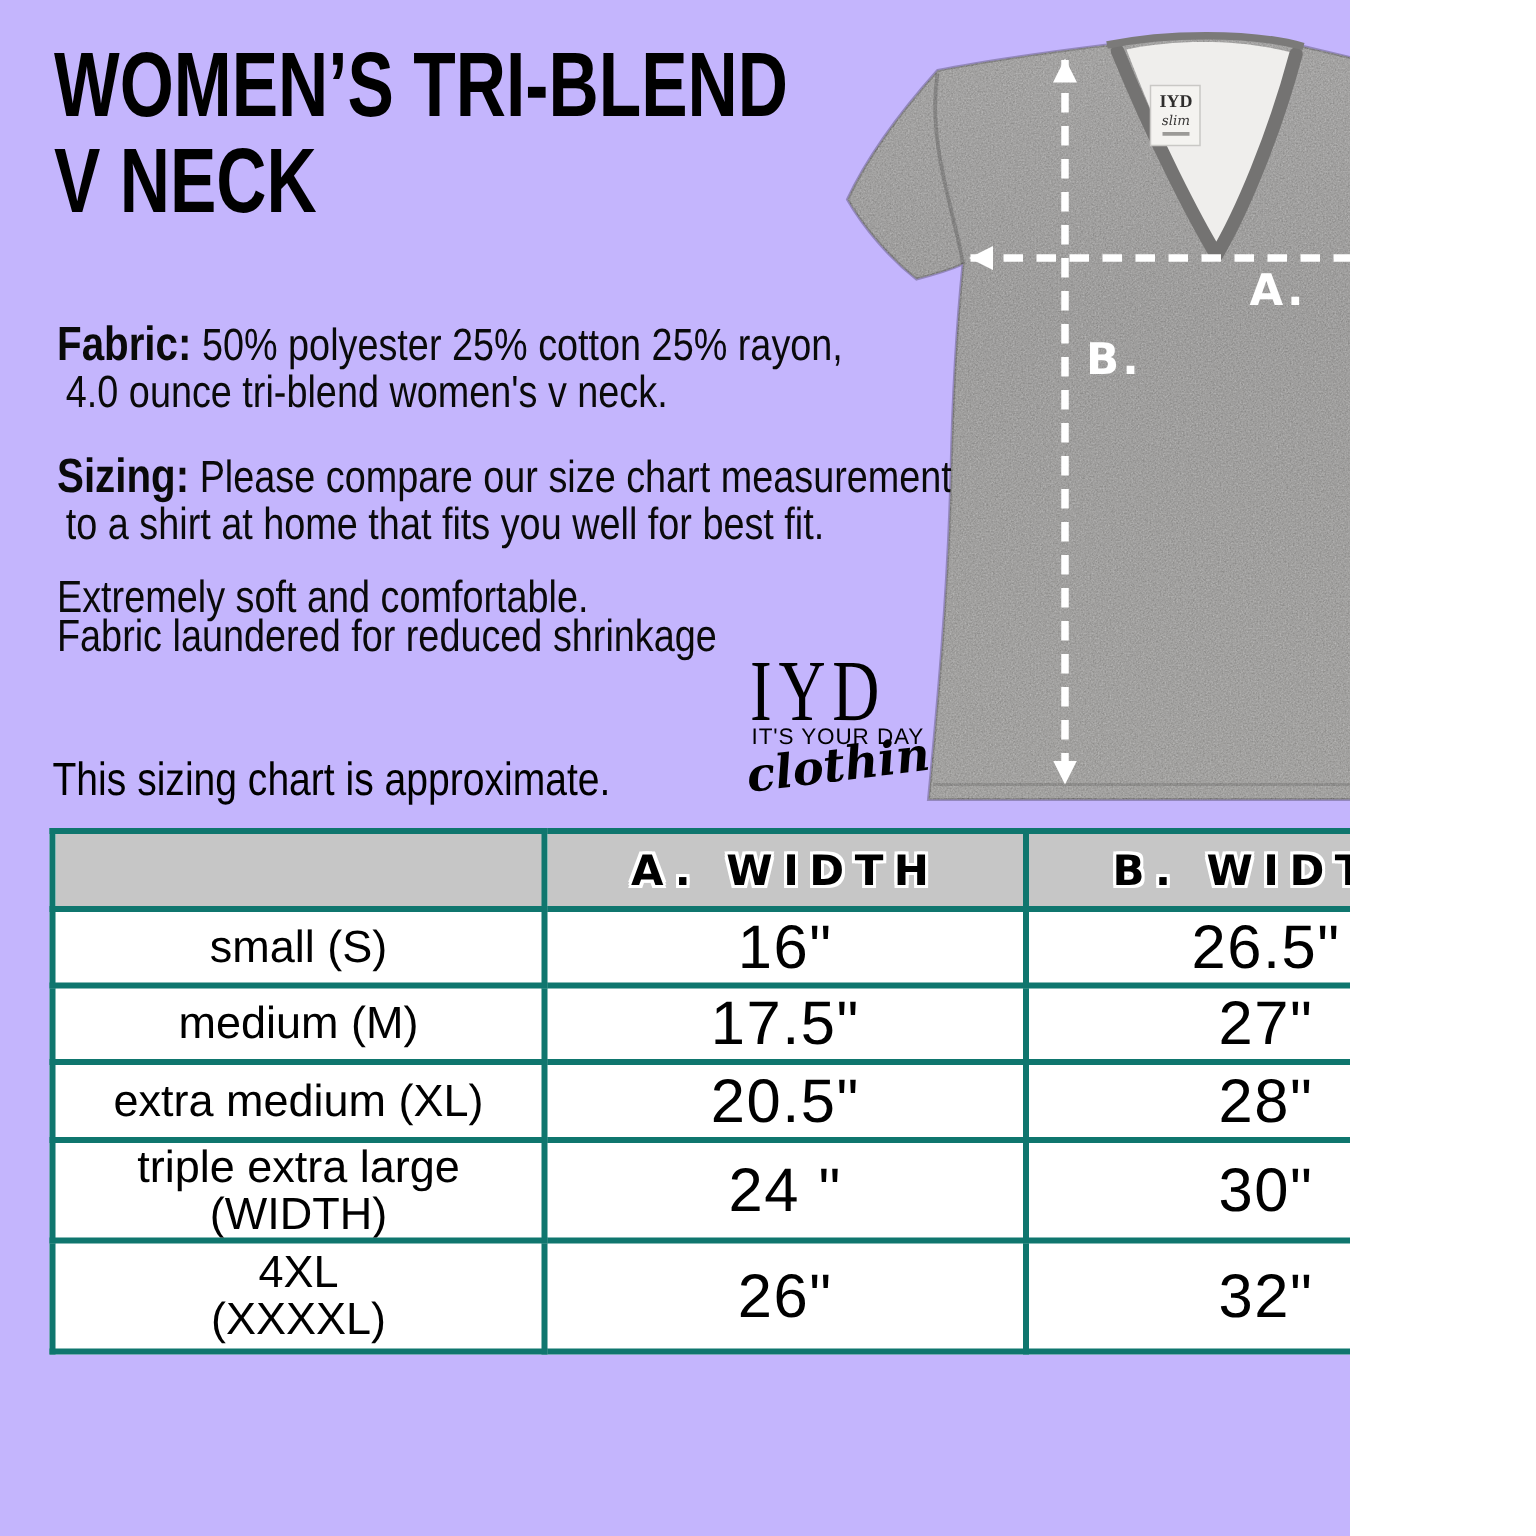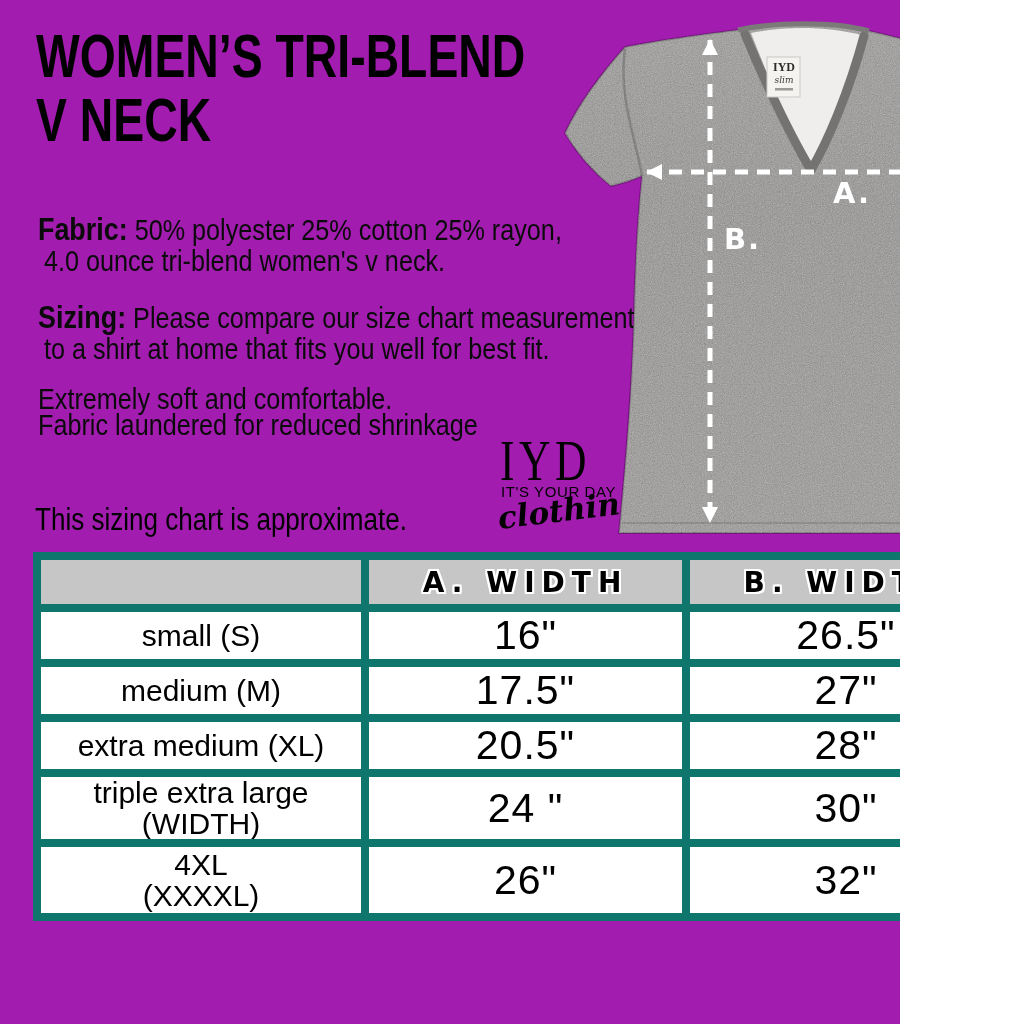--- a/index.html
+++ b/index.html
@@ -1,17 +1,17 @@
 <!DOCTYPE html>
 <html><head>
 <meta charset="utf-8">
 <style>
   html,body{margin:0;padding:0;background:#ffffff;}
   .canvas{
-    position:relative;width:900px;height:1024px;background:#a21caf;overflow:hidden;
+    position:relative;width:900px;height:1024px;background:#c4b5fd;overflow:hidden;
     font-family:"Liberation Sans",sans-serif;color:#000;
   }
   
   .title{
     position:absolute;left:36px;top:24px;
     font-size:61px;line-height:64px;font-weight:bold;letter-spacing:0;
     transform:scaleX(0.76);transform-origin:0 0;white-space:nowrap;
   }
   
   .para{
@@ -39,21 +39,21 @@
     white-space:nowrap;
   }
   
   .shirt-wrap{position:absolute;left:548px;top:0;width:476px;height:546px;}
   
   table.size-table{
     position:absolute;left:33px;top:552px;width:969px;
     border-collapse:collapse;table-layout:fixed;background:#fff;
   }
   table.size-table th,table.size-table td{
-    border:8px solid #0f766e;text-align:center;vertical-align:middle;padding:0;overflow:hidden;
+    border:4px solid #0f766e;text-align:center;vertical-align:middle;padding:0;overflow:hidden;
   }
   table.size-table thead th{
     font-family:"DejaVu Sans",sans-serif;font-weight:bold;font-size:28px;
     letter-spacing:7px;color:#000;
     text-shadow:-2px -2px 0 #fff,0 -2px 0 #fff,2px -2px 0 #fff,-2px 0 0 #fff,
                  2px 0 0 #fff,-2px 2px 0 #fff,0 2px 0 #fff,2px 2px 0 #fff;
   }
   td.lbl{font-size:30px;line-height:31px;}
   td.val{font-size:41px;letter-spacing:1px;}
 </style>

